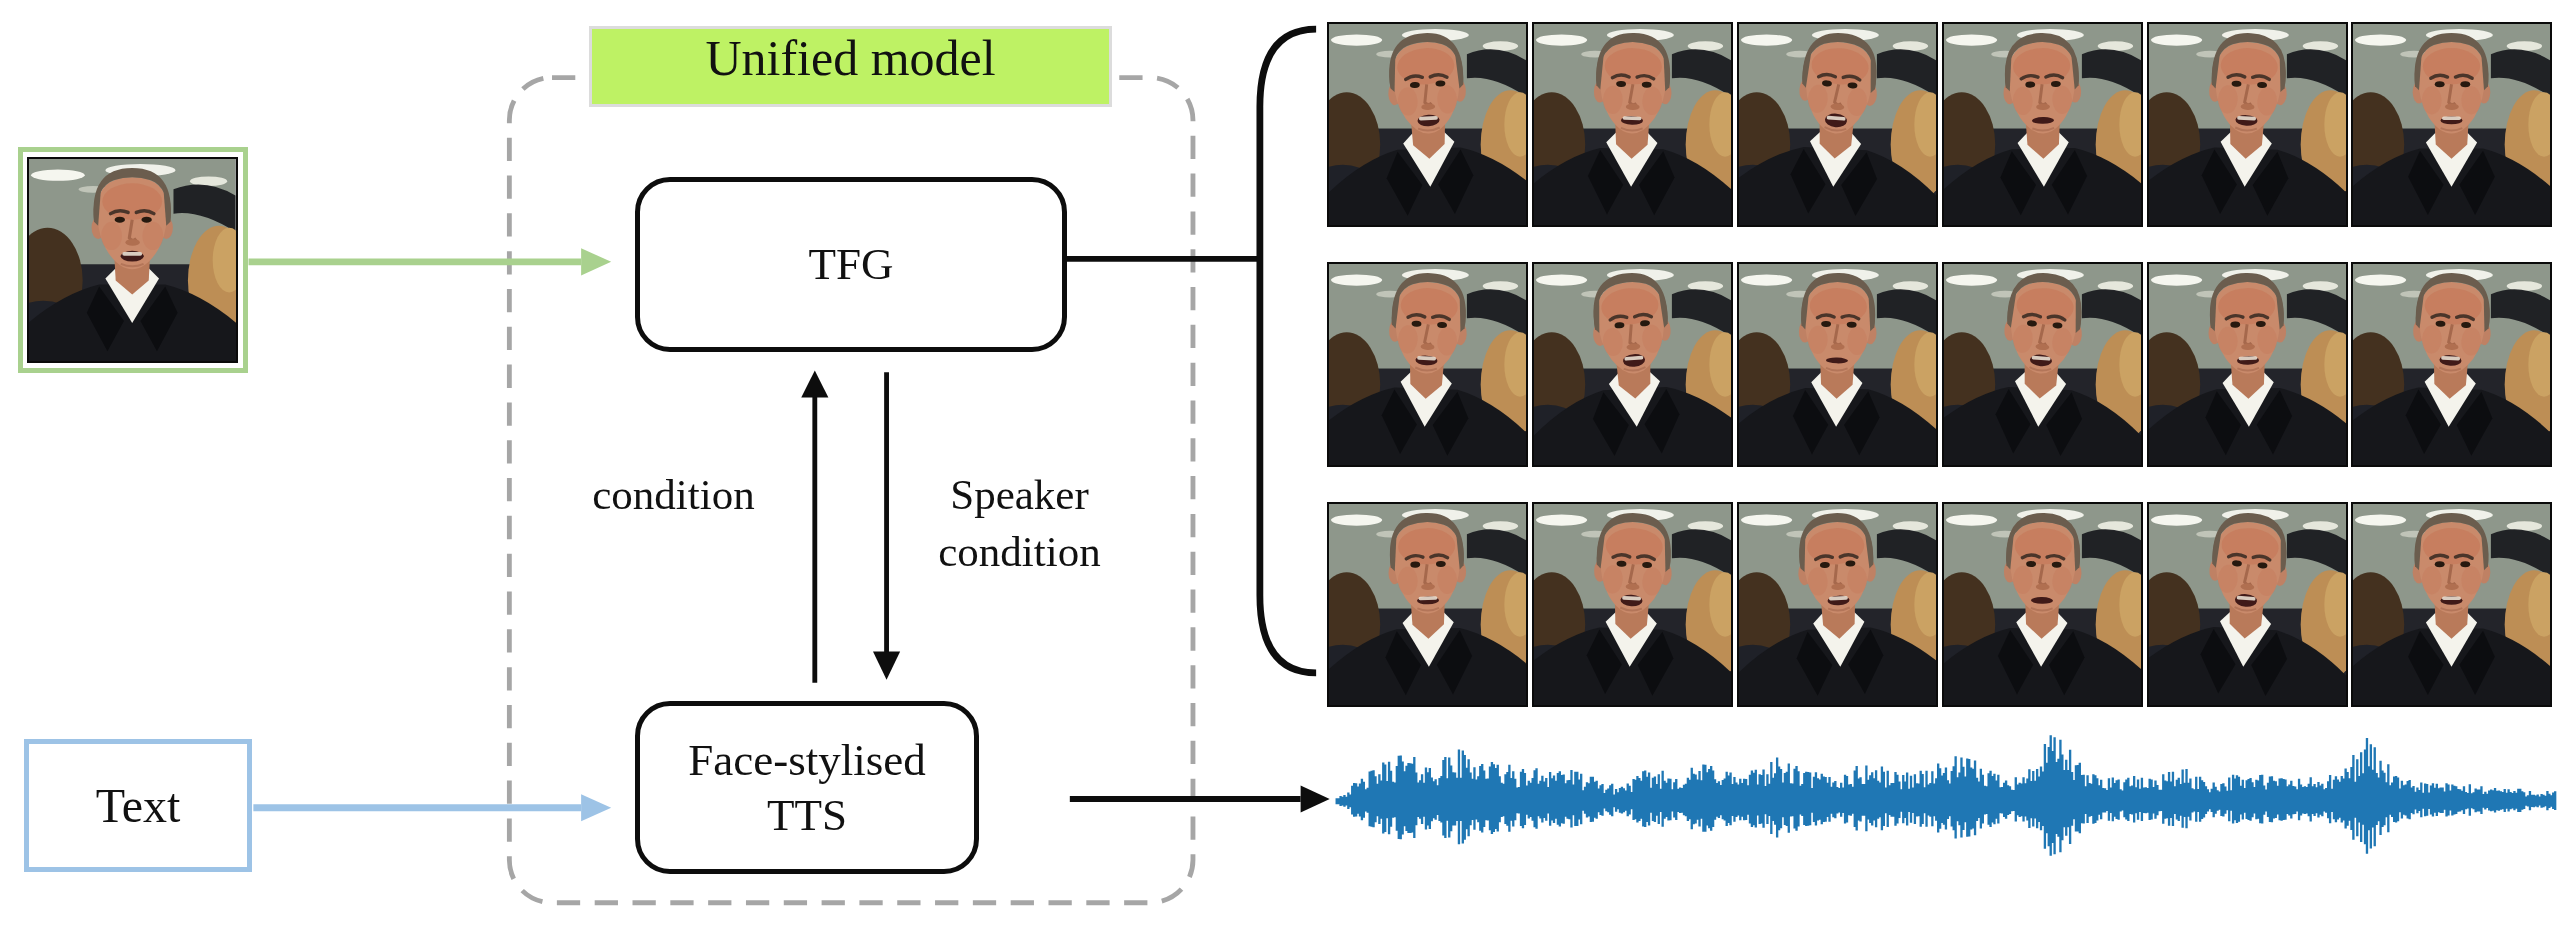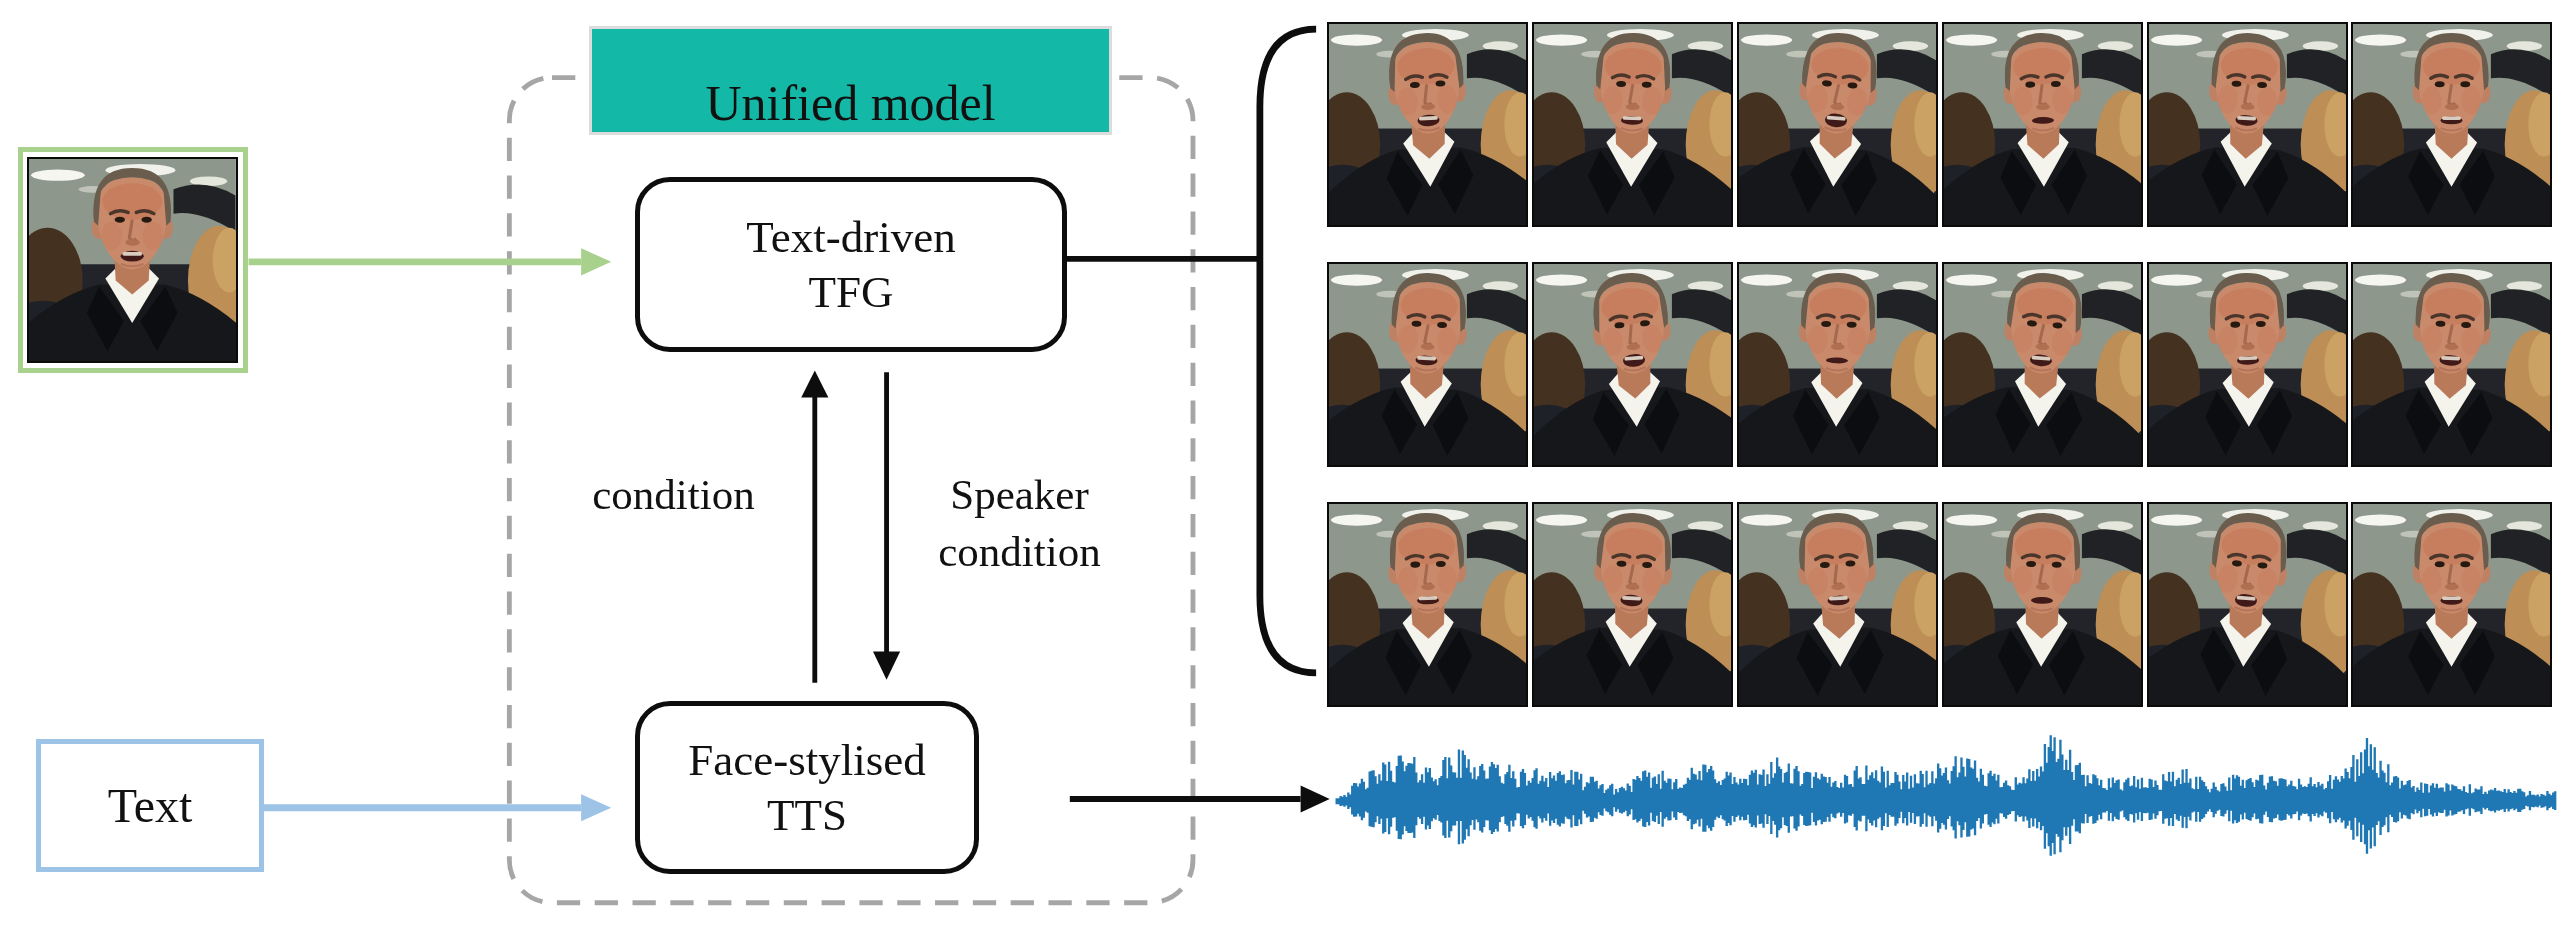--- a/index.html
+++ b/index.html
@@ -23,44 +23,44 @@
   .layer2{position:absolute;z-index:2;}
 
   .face-input{
     left:17.5px;top:147px;width:230px;height:226px;
     border:5.8px solid var(--c-green);background:#fff;padding:4.8px;
   }
   .face-input .photo{width:100%;height:100%;border:2.9px solid #0a0a0a;overflow:hidden;}
   .face-input svg,.frame svg{display:block;width:100%;height:100%;}
 
   .title-box{
-    left:589px;top:26px;width:523px;height:109px;background:#14b8a6;
+    left:589px;top:26px;width:523px;height:81px;background:#bef264;
     border:3.9px solid var(--c-labelbox);
-    display:flex;align-items:flex-end;justify-content:center;
+    display:flex;align-items:flex-start;justify-content:center;
     font-size:50px;
   }
   .model-box{
     background:#fff;border:5.8px solid var(--c-black);border-radius:35px;
     display:flex;flex-direction:column;align-items:center;justify-content:center;
     font-size:45px;line-height:1.22;text-align:center;
   }
   .tfg-box{left:635px;top:177px;width:432px;height:175px;}
   .tts-box{left:635px;top:701px;width:344px;height:173px;}
 
   .cond-label{
     font-size:43px;line-height:1.32;text-align:center;
   }
   .motion-label{left:557px;top:467px;width:233px;}
   .speaker-label{left:903px;top:467px;width:233px;}
   .cond-label span{display:block;}
 
   .text-input{
     left:24px;top:739px;width:228px;height:133px;background:#fff;
     border:5.8px solid var(--c-blue);
-    display:flex;align-items:center;justify-content:center;font-size:48px;margin-left:12px;
+    display:flex;align-items:center;justify-content:center;font-size:48px;
   }
 
   .frames-grid{
     left:1327px;top:22px;
     display:grid;grid-template-columns:repeat(6,201px);
     grid-auto-rows:205px;column-gap:3.9px;row-gap:35px;
   }
   .frame{border:2.9px solid #0a0a0a;background:#2a2b30;overflow:hidden;}
 
   .wave-box{left:1327px;top:728px;width:1234px;height:149px;}
@@ -142,21 +142,20 @@
 
   <div class="layer2 text-input">
     <span>Text</span>
   </div>
 
   <div class="layer2 title-box">
     <span>Unified model</span>
   </div>
 
   <div class="layer2 model-box tfg-box">
-    <span>Text-driven</span>
     <span>TFG</span>
   </div>
 
   <div class="layer2 model-box tts-box">
     <span>Face-stylised</span>
     <span>TTS</span>
   </div>
 
   <div class="layer2 cond-label motion-label">
     <span>condition</span>

